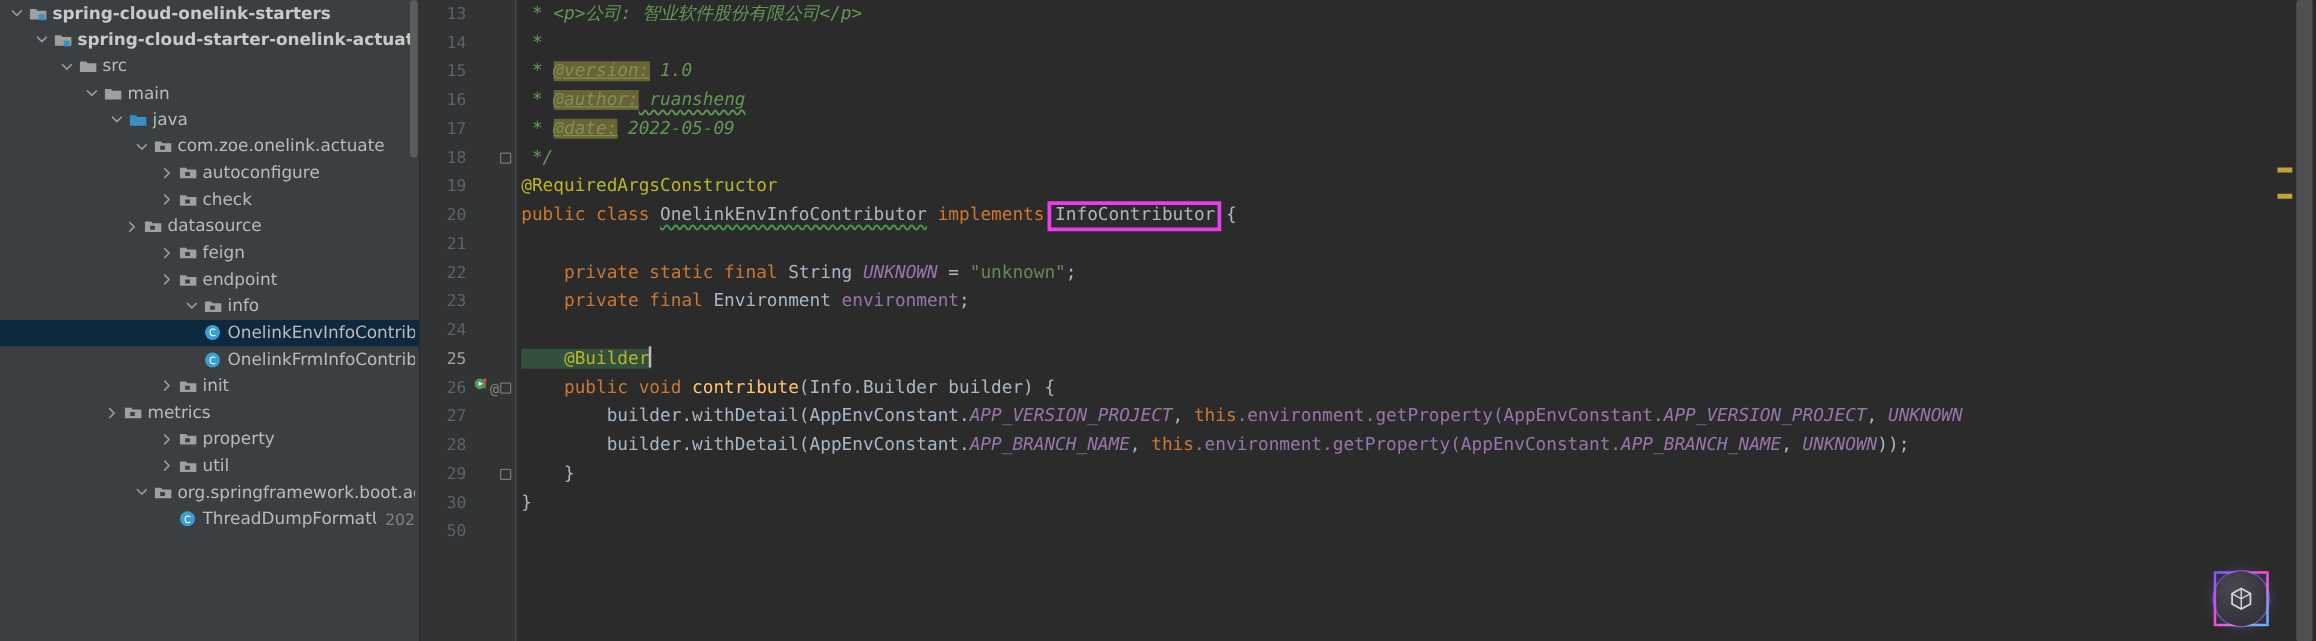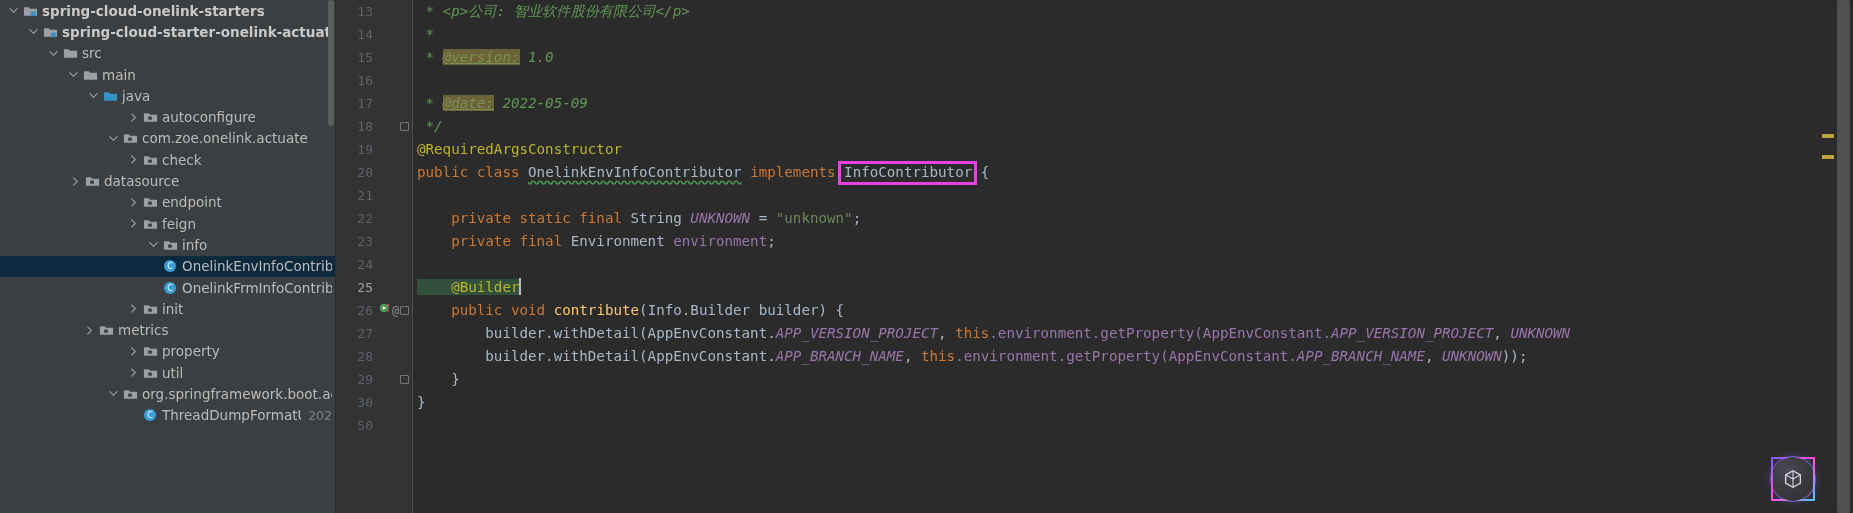--- a/index.html
+++ b/index.html
@@ -287,63 +287,63 @@
               <path d="M1 3 L5 7 L9 3" fill="none" stroke="#9a9a9a" stroke-width="1.3" stroke-linecap="round" stroke-linejoin="round"></path>
             </svg>
           </span>
           <span class="ico">
             <svg width="15" height="14" viewBox="0 0 16 14">
               <path d="M1 3 L1 12 L15 12 L15 4.5 L7.5 4.5 L6.2 3 Z" fill="#3592c4"></path>
             </svg>
           </span>
           <span class="lbl">java</span>
         </div>
+        <div class="tree-row" style="padding-left: 106px;">
+          <span class="arrow">
+            <svg width="9" height="9" viewBox="0 0 10 10">
+              <path d="M1 3 L5 7 L9 3" fill="none" stroke="#9a9a9a" stroke-width="1.3" stroke-linecap="round" stroke-linejoin="round"></path>
+            </svg>
+          </span>
+          <span class="ico">
+            <svg width="15" height="14" viewBox="0 0 16 14">
+              <path d="M1 3 L1 12 L15 12 L15 4.5 L7.5 4.5 L6.2 3 Z" fill="#9aa0a6"></path>
+              <rect x="5.5" y="6.5" width="4" height="3.5" rx="0.5" fill="#3c3f41"></rect>
+            </svg>
+          </span>
+          <span class="lbl">com.zoe.onelink.actuate</span>
+        </div>
         <div class="tree-row" style="padding-left: 126px;">
           <span class="arrow">
             <svg width="9" height="9" viewBox="0 0 10 10">
               <path d="M3 1 L7 5 L3 9" fill="none" stroke="#9a9a9a" stroke-width="1.3" stroke-linecap="round" stroke-linejoin="round"></path>
             </svg>
           </span>
           <span class="ico">
             <svg width="15" height="14" viewBox="0 0 16 14">
               <path d="M1 3 L1 12 L15 12 L15 4.5 L7.5 4.5 L6.2 3 Z" fill="#9aa0a6"></path>
               <rect x="5.5" y="6.5" width="4" height="3.5" rx="0.5" fill="#3c3f41"></rect>
             </svg>
           </span>
           <span class="lbl">autoconfigure</span>
         </div>
-        <div class="tree-row" style="padding-left: 106px;">
-          <span class="arrow">
-            <svg width="9" height="9" viewBox="0 0 10 10">
-              <path d="M1 3 L5 7 L9 3" fill="none" stroke="#9a9a9a" stroke-width="1.3" stroke-linecap="round" stroke-linejoin="round"></path>
-            </svg>
-          </span>
-          <span class="ico">
-            <svg width="15" height="14" viewBox="0 0 16 14">
-              <path d="M1 3 L1 12 L15 12 L15 4.5 L7.5 4.5 L6.2 3 Z" fill="#9aa0a6"></path>
-              <rect x="5.5" y="6.5" width="4" height="3.5" rx="0.5" fill="#3c3f41"></rect>
-            </svg>
-          </span>
-          <span class="lbl">com.zoe.onelink.actuate</span>
-        </div>
         <div class="tree-row" style="padding-left: 126px;">
           <span class="arrow">
             <svg width="9" height="9" viewBox="0 0 10 10">
               <path d="M3 1 L7 5 L3 9" fill="none" stroke="#9a9a9a" stroke-width="1.3" stroke-linecap="round" stroke-linejoin="round"></path>
             </svg>
           </span>
           <span class="ico">
             <svg width="15" height="14" viewBox="0 0 16 14">
               <path d="M1 3 L1 12 L15 12 L15 4.5 L7.5 4.5 L6.2 3 Z" fill="#9aa0a6"></path>
               <rect x="5.5" y="6.5" width="4" height="3.5" rx="0.5" fill="#3c3f41"></rect>
             </svg>
           </span>
           <span class="lbl">check</span>
         </div>
-        <div class="tree-row" style="padding-left: 68px;">
+        <div class="tree-row" style="padding-left: 98px;">
           <span class="arrow">
             <svg width="9" height="9" viewBox="0 0 10 10">
               <path d="M3 1 L7 5 L3 9" fill="none" stroke="#9a9a9a" stroke-width="1.3" stroke-linecap="round" stroke-linejoin="round"></path>
             </svg>
           </span>
           <span class="ico">
             <svg width="15" height="14" viewBox="0 0 16 14">
               <path d="M1 3 L1 12 L15 12 L15 4.5 L7.5 4.5 L6.2 3 Z" fill="#9aa0a6"></path>
               <rect x="5.5" y="6.5" width="4" height="3.5" rx="0.5" fill="#3c3f41"></rect>
             </svg>
@@ -355,35 +355,35 @@
             <svg width="9" height="9" viewBox="0 0 10 10">
               <path d="M3 1 L7 5 L3 9" fill="none" stroke="#9a9a9a" stroke-width="1.3" stroke-linecap="round" stroke-linejoin="round"></path>
             </svg>
           </span>
           <span class="ico">
             <svg width="15" height="14" viewBox="0 0 16 14">
               <path d="M1 3 L1 12 L15 12 L15 4.5 L7.5 4.5 L6.2 3 Z" fill="#9aa0a6"></path>
               <rect x="5.5" y="6.5" width="4" height="3.5" rx="0.5" fill="#3c3f41"></rect>
             </svg>
           </span>
+          <span class="lbl">feign</span>
+        </div>
+        <div class="tree-row" style="padding-left: 126px;">
+          <span class="arrow">
+            <svg width="9" height="9" viewBox="0 0 10 10">
+              <path d="M3 1 L7 5 L3 9" fill="none" stroke="#9a9a9a" stroke-width="1.3" stroke-linecap="round" stroke-linejoin="round"></path>
+            </svg>
+          </span>
+          <span class="ico">
+            <svg width="15" height="14" viewBox="0 0 16 14">
+              <path d="M1 3 L1 12 L15 12 L15 4.5 L7.5 4.5 L6.2 3 Z" fill="#9aa0a6"></path>
+              <rect x="5.5" y="6.5" width="4" height="3.5" rx="0.5" fill="#3c3f41"></rect>
+            </svg>
+          </span>
           <span class="lbl">endpoint</span>
-        </div>
-        <div class="tree-row" style="padding-left: 126px;">
-          <span class="arrow">
-            <svg width="9" height="9" viewBox="0 0 10 10">
-              <path d="M3 1 L7 5 L3 9" fill="none" stroke="#9a9a9a" stroke-width="1.3" stroke-linecap="round" stroke-linejoin="round"></path>
-            </svg>
-          </span>
-          <span class="ico">
-            <svg width="15" height="14" viewBox="0 0 16 14">
-              <path d="M1 3 L1 12 L15 12 L15 4.5 L7.5 4.5 L6.2 3 Z" fill="#9aa0a6"></path>
-              <rect x="5.5" y="6.5" width="4" height="3.5" rx="0.5" fill="#3c3f41"></rect>
-            </svg>
-          </span>
-          <span class="lbl">feign</span>
         </div>
         <div class="tree-row" style="padding-left: 126px; margin-left: 20px;">
           <span class="arrow">
             <svg width="9" height="9" viewBox="0 0 10 10">
               <path d="M1 3 L5 7 L9 3" fill="none" stroke="#9a9a9a" stroke-width="1.3" stroke-linecap="round" stroke-linejoin="round"></path>
             </svg>
           </span>
           <span class="ico">
             <svg width="15" height="14" viewBox="0 0 16 14">
               <path d="M1 3 L1 12 L15 12 L15 4.5 L7.5 4.5 L6.2 3 Z" fill="#9aa0a6"></path>
@@ -574,20 +574,21 @@
     <div class="gutter-sep"></div>
 
     <div class="code-area">
 
       <div class="code-line" style="top:0px"><span class="c-cmt"> * &lt;p&gt;公司: 智业软件股份有限公司&lt;/p&gt;</span></div>
 
       <div class="code-line" style="top:23px"><span class="c-cmt"> *</span></div>
 
       <div class="code-line" style="top:46px"><span class="c-cmt"> * </span><span class="c-cmt-tag">@version:</span><span class="c-cmt"> 1.0</span></div>
 
+      <div class="code-line" style="top:69px"><span class="c-cmt"> * </span><span class="c-cmt-tag">@author:</span><span class="c-cmt squiggle"> ruansheng</span></div>
 
       <div class="code-line" style="top:92px"><span class="c-cmt"> * </span><span class="c-cmt-tag">@date:</span><span class="c-cmt"> 2022-05-09</span></div>
 
       <div class="code-line" style="top:115px"><span class="c-cmt"> */</span></div>
 
       <div class="code-line" style="top:138px"><span class="c-anno">@RequiredArgsConstructor</span></div>
 
       <div class="code-line" style="top:161px"><span class="c-kw">public class </span><span class="c-cls squiggle-g">OnelinkEnvInfoContributor</span><span class="c-kw"> implements </span><span class="c-type">InfoContributor</span><span class="c-plain"> {</span></div>
 
       <div class="code-line" style="top:207px"><span class="c-kw">    private static final </span><span class="c-type">String </span><span class="c-const">UNKNOWN</span><span class="c-plain"> = </span><span class="c-str">"unknown"</span><span class="c-plain">;</span></div>

